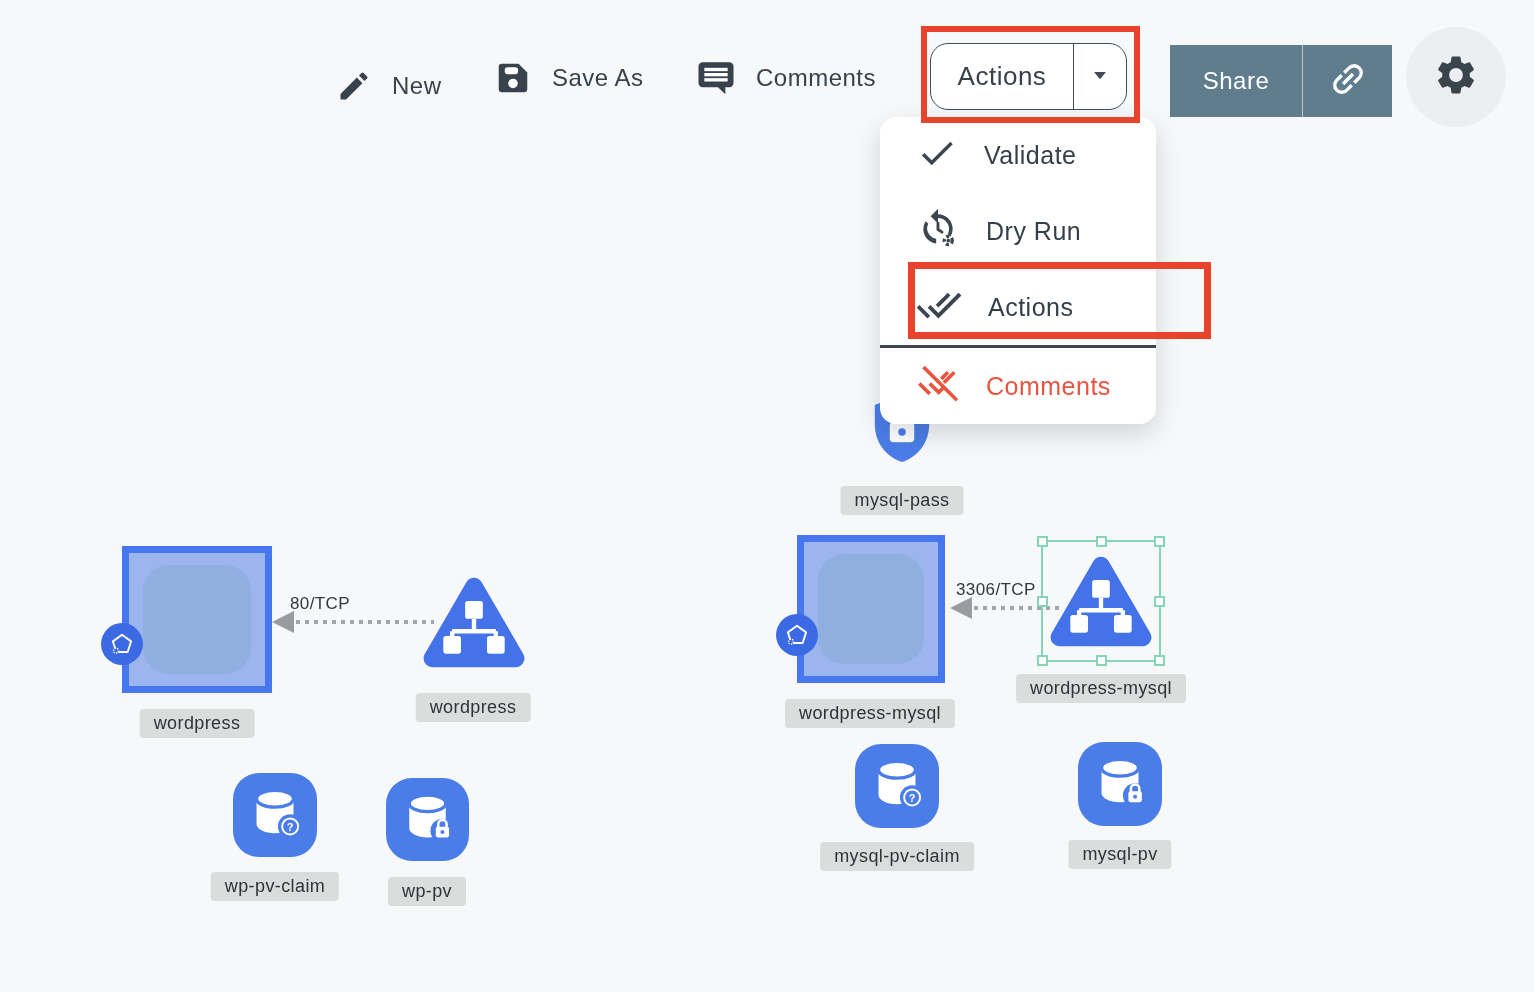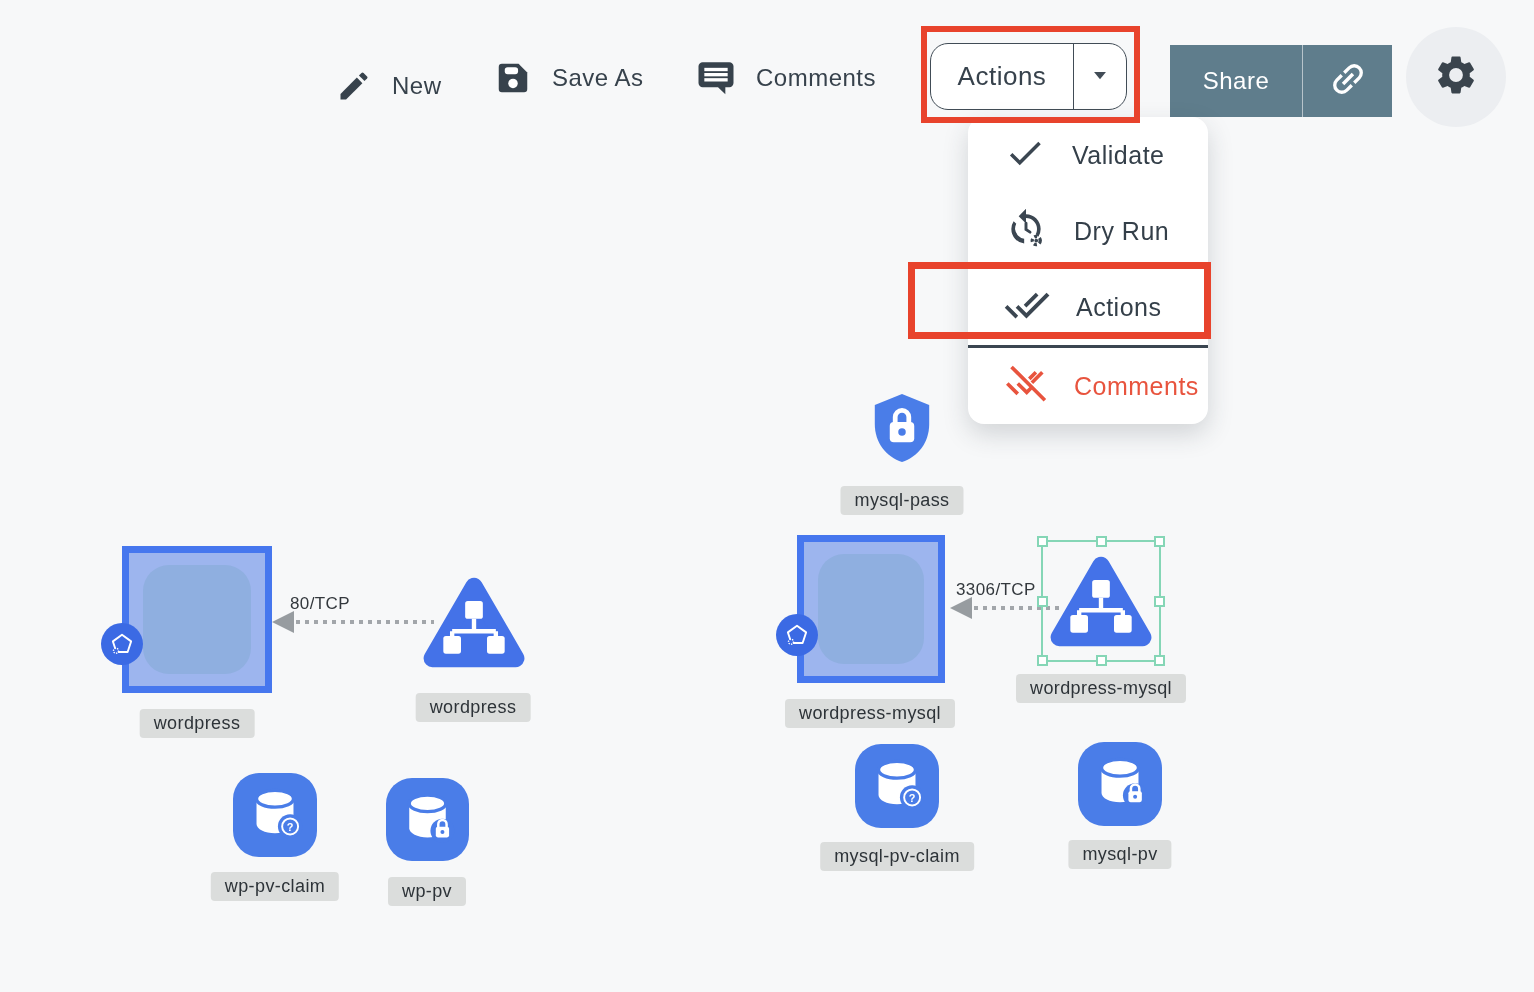--- a/index.html
+++ b/index.html
@@ -32,21 +32,21 @@
   .share-btn .txt{width:132px;display:flex;align-items:center;justify-content:center;color:#fff;font-size:24px;letter-spacing:.5px;}
   .share-btn .link-zone{flex:1;border-left:1.5px solid rgba(255,255,255,.55);display:flex;align-items:center;justify-content:center;}
 
   .settings-btn{
     left:1406px;top:27px;width:100px;height:100px;border-radius:50%;
     background:#eceef1;display:flex;align-items:center;justify-content:center;cursor:pointer;
   }
 
   
   .menu{
-    left:968px;top:117px;width:240px;background:#fff;border-radius:16px;
+    left:880px;top:117px;width:276px;background:#fff;border-radius:16px;
     box-shadow:0 10px 26px rgba(40,50,60,.18);z-index:10;overflow:hidden;
   }
   .menu-item{height:76px;display:flex;align-items:center;gap:26px;padding-left:36px;cursor:pointer;}
   .menu-item .lbl{font-size:25px;letter-spacing:.5px;color:#343f49;}
   .menu-item.danger .lbl{color:var(--undeploy-red,#e8543e);}
   .menu-divider{height:3px;background:#3b4651;}
 
   
   .hl{border:6px solid var(--highlight-red,#e8432c);z-index:12;pointer-events:none;background:transparent;}
 

